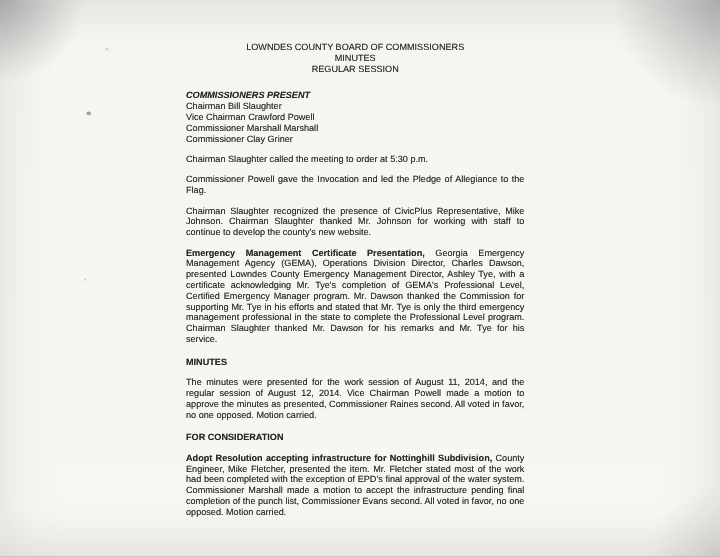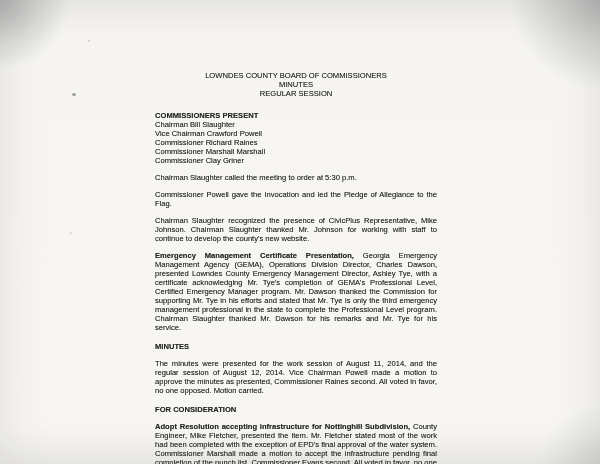--- a/index.html
+++ b/index.html
@@ -21,27 +21,26 @@
     font-family: "Liberation Sans", "DejaVu Sans", sans-serif;
     color: #262626;
   }
   .content {
     position: absolute;
     top: 0; left: 0; right: 0; bottom: 0;
     padding: 35px 163px 12px 155px;
     font-size: 7.6px;
     line-height: 9px;
     text-shadow: 0 0 0.4px rgba(40,40,40,0.45);
-    margin-top: 36px;
   }
   .doc-header { text-align: center; }
   .doc-header div { white-space: nowrap; }
   p { margin: 8px 0 0 0; text-align: justify; }
   .line { margin: 0; }
-  .present-heading { margin-top: 13px; font-weight: bold; }
+  .present-heading { margin-top: 13px; font-weight: bold; font-style: italic; }
   .section-heading { margin-top: 10px; font-weight: bold; }
   .b { font-weight: bold; }
   .speck {
     position: absolute;
     background: rgba(90,90,90,0.55);
     border-radius: 50%;
   }
   .speck-1 { left: 72px; top: 93px; width: 4px; height: 3px; }
   .speck-2 { left: 88px; top: 40px; width: 2px; height: 2px; opacity: .5; }
   .speck-3 { left: 70px; top: 232px; width: 2px; height: 2px; opacity: .4; }
@@ -61,21 +60,20 @@
       <div class="line">LOWNDES COUNTY BOARD OF COMMISSIONERS</div>
       <div class="line">MINUTES</div>
       <div class="line">REGULAR SESSION</div>
     </div>
 
     <div class="present-heading">COMMISSIONERS PRESENT</div>
 
     <div>
       <div class="line">Chairman Bill Slaughter</div>
       <div class="line">Vice Chairman Crawford Powell</div>
-      <div class="line">Commissioner Richard Raines</div>
       <div class="line">Commissioner Marshall Marshall</div>
       <div class="line">Commissioner Clay Griner</div>
     </div>
 
     <p>Chairman Slaughter called the meeting to order at 5:30 p.m.</p>
 
     <p>Commissioner Powell gave the Invocation and led the Pledge of Allegiance to the Flag.</p>
 
     <p><span>Chairman Slaughter recognized the presence of CivicPlus Representative, Mike Johnson.  Chairman Slaughter thanked Mr. Johnson for working with staff to continue to develop the county's new website.</span></p>
 

